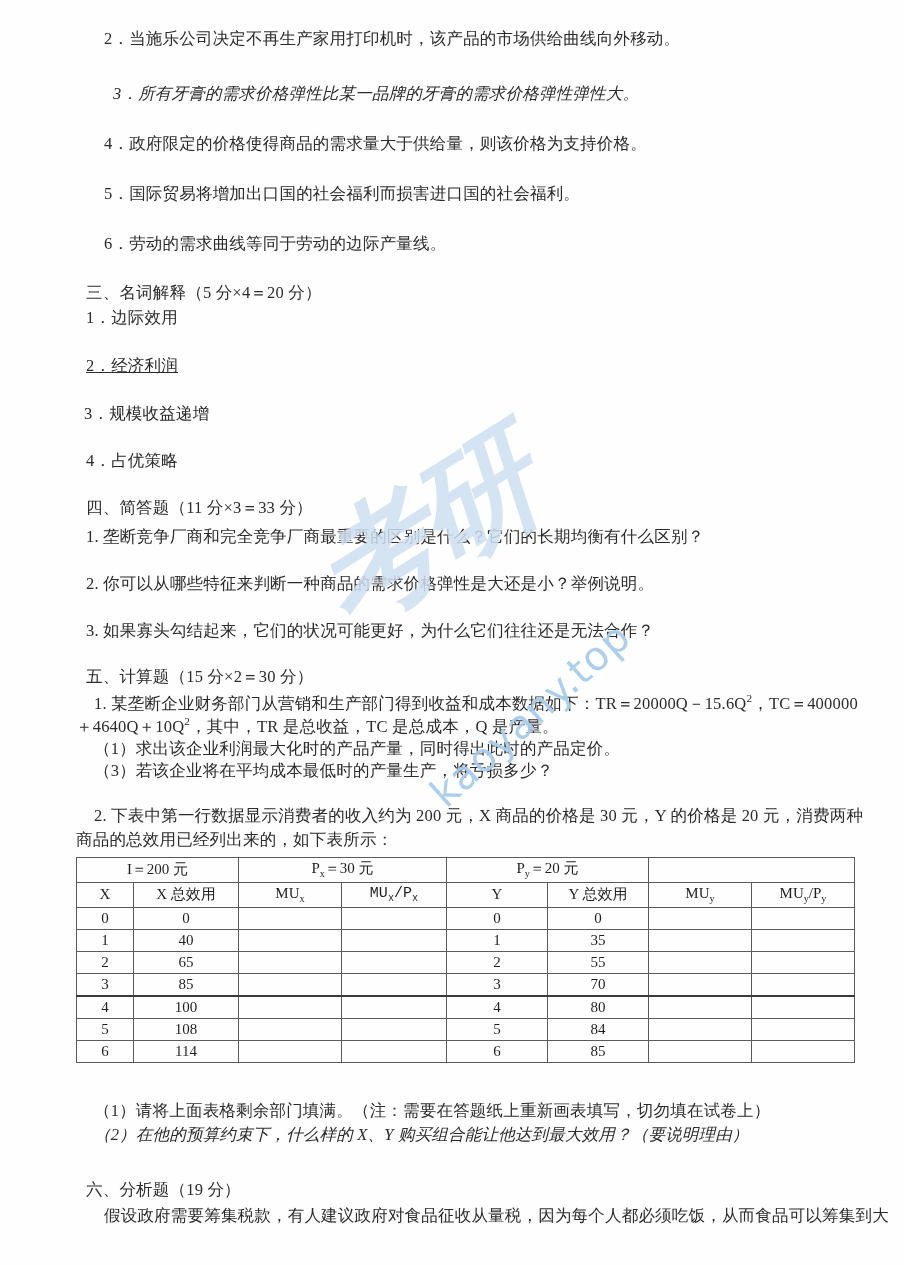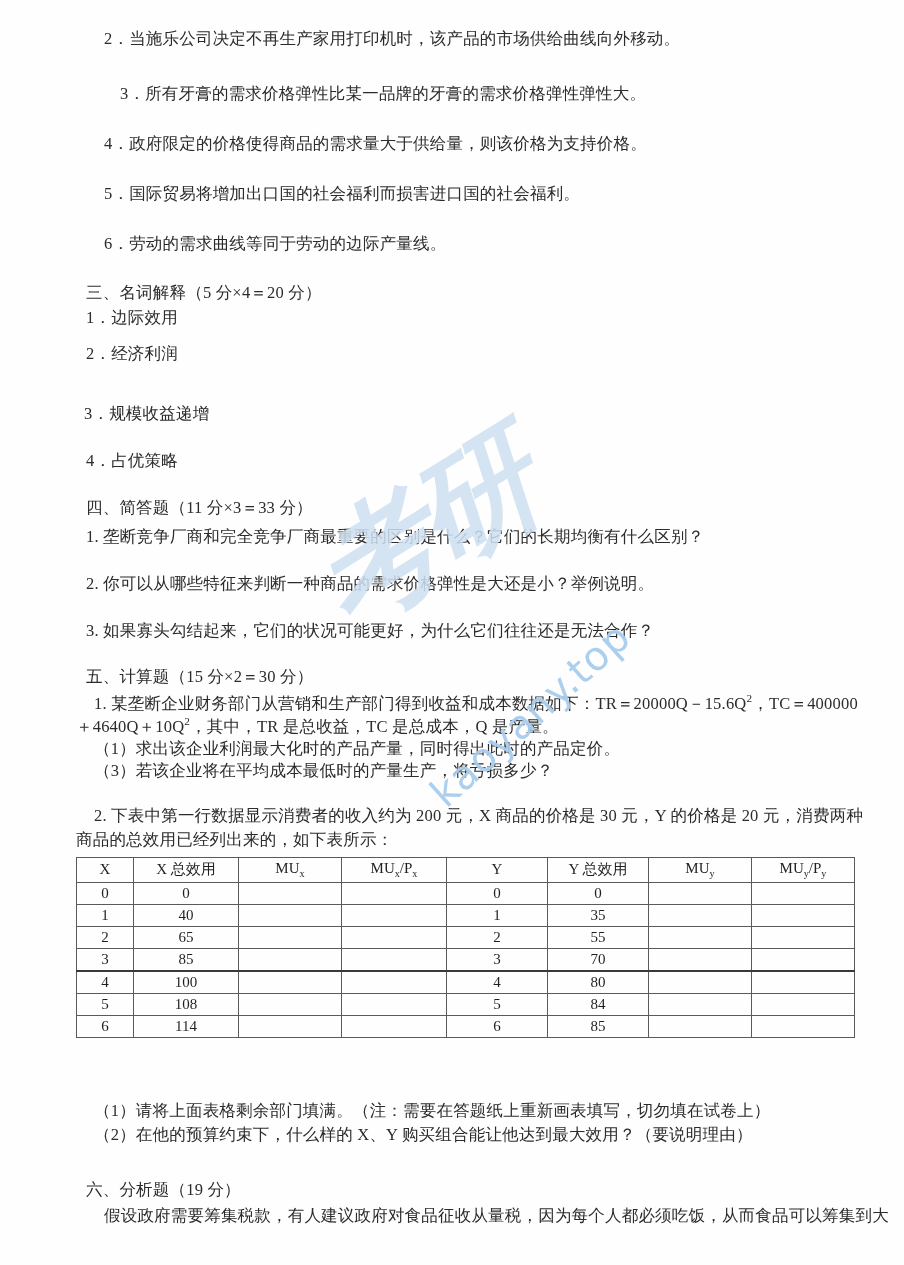--- a/index.html
+++ b/index.html
@@ -97,21 +97,21 @@
     vertical-align: middle;
     padding: 0 2px;
     font-family: "Liberation Serif", serif;
     color: #1f1f1f;
     line-height: 1.05;
   }
   #util-table td.thick-bottom { border-bottom: 2px solid #3a3a3a; }
   #util-table .c0 { width: 52px; }
   #util-table .c1 { width: 100px; }
   #util-table .c2 { width: 98px; }
-  #util-table .c3 { width: 100px; }
+  #util-table .c3 { width: 100px; font-family: Liberation Mono, monospace; }
   #util-table .c4 { width: 96px; }
   #util-table .c5 { width: 96px; }
   #util-table .c6 { width: 98px; }
   #util-table .c7 { width: 98px; }
   #util-table tr.hdr td { height: 24px; font-size: 15px; }
   #util-table tr.sub td { height: 24px; }
 </style>
 </head>
 <body>
 
@@ -120,38 +120,38 @@
   <div id="watermark">
     <div class="wm-cjk">考研</div>
     <div class="wm-url">kaoyany.top</div>
   </div>
 
   <div id="content">
 
     <div class="line" style="left:104px; top:28px;">
       <span class="lead-num">2．</span><span>当施乐公司决定不再生产家用打印机时，该产品的市场供给曲线向外移动。</span>
     </div>
-    <div class="line" style="left:120px; top:83px;">
+    <div class="line" style="left:113px; top:83px;font-style:italic;">
       <span class="lead-num">3．</span><span>所有牙膏的需求价格弹性比某一品牌的牙膏的需求价格弹性弹性大。</span>
     </div>
     <div class="line" style="left:104px; top:133px;text-align:center;">
       <span class="lead-num">4．</span><span>政府限定的价格使得商品的需求量大于供给量，则该价格为支持价格。</span>
     </div>
     <div class="line" style="left:104px; top:183px;">
       <span class="lead-num">5．</span><span>国际贸易将增加出口国的社会福利而损害进口国的社会福利。</span>
     </div>
     <div class="line" style="left:104px; top:233px;">
       <span class="lead-num">6．</span><span>劳动的需求曲线等同于劳动的边际产量线。</span>
     </div>
 
     <div class="line sec-head" style="left:86px; top:282px;text-align:center;">三、名词解释（5 分×4＝20 分）</div>
     <div class="line" style="left:86px; top:307px;">
       <span class="lead-num">1．</span><span>边际效用</span>
     </div>
-    <div class="line" style="left:86px; top:343px;">
+    <div class="line" style="left:86px; top:355px;text-decoration:underline;">
       <span class="lead-num">2．</span><span>经济利润</span>
     </div>
     <div class="line" style="left:84px; top:403px;">
       <span class="lead-num">3．</span><span>规模收益递增</span>
     </div>
     <div class="line" style="left:86px; top:450px;">
       <span class="lead-num">4．</span><span>占优策略</span>
     </div>
 
     <div class="line sec-head" style="left:86px; top:497px;">四、简答题（11 分×3＝33 分）</div>
@@ -176,20 +176,26 @@
     <div class="line" style="left:94px; top:738px;">（1）求出该企业利润最大化时的产品产量，同时得出此时的产品定价。</div>
     <div class="line" style="left:94px; top:760px;">（3）若该企业将在平均成本最低时的产量生产，将亏损多少？</div>
 
     <div class="line" style="left:94px; top:805px;">
       <span class="lead-num">2.</span>&nbsp;<span>下表中第一行数据显示消费者的收入约为 200 元，X 商品的价格是 30 元，Y 的价格是 20 元，消费两种</span>
     </div>
     <div class="line" style="left:76px; top:829px;">商品的总效用已经列出来的，如下表所示：</div>
 
     <table id="util-table">
       <tbody>
+        <tr class="hdr">
+          <td class="c0" colspan="2">I＝200 元</td>
+          <td class="c2" colspan="2">P<sub>x</sub>＝30 元</td>
+          <td class="c4" colspan="2">P<sub>y</sub>＝20 元</td>
+          <td class="c6" colspan="2"></td>
+        </tr>
         <tr class="sub">
           <td class="c0">X</td>
           <td class="c1">X 总效用</td>
           <td class="c2">MU<sub>x</sub></td>
           <td class="c3">MU<sub>x</sub>/P<sub>x</sub></td>
           <td class="c4">Y</td>
           <td class="c5">Y 总效用</td>
           <td class="c6">MU<sub>y</sub></td>
           <td class="c7">MU<sub>y</sub>/P<sub>y</sub></td>
         </tr>
@@ -260,19 +266,19 @@
           <td></td>
           <td>6</td>
           <td>85</td>
           <td></td>
           <td></td>
         </tr>
       </tbody>
     </table>
 
     <div class="line" style="left:94px; top:1100px;">（1）请将上面表格剩余部门填满。（注：需要在答题纸上重新画表填写，切勿填在试卷上）</div>
-    <div class="line" style="left:94px; top:1124px;">（2）在他的预算约束下，什么样的 X、Y 购买组合能让他达到最大效用？（要说明理由）</div>
+    <div class="line" style="left:94px; top:1124px;font-style:italic;">（2）在他的预算约束下，什么样的 X、Y 购买组合能让他达到最大效用？（要说明理由）</div>
 
     <div class="line sec-head" style="left:86px; top:1179px;">六、分析题（19 分）</div>
     <div class="line" style="left:104px; top:1205px;">假设政府需要筹集税款，有人建议政府对食品征收从量税，因为每个人都必须吃饭，从而食品可以筹集到大</div>
 
   </div>
 </div>
 
 </body></html>

